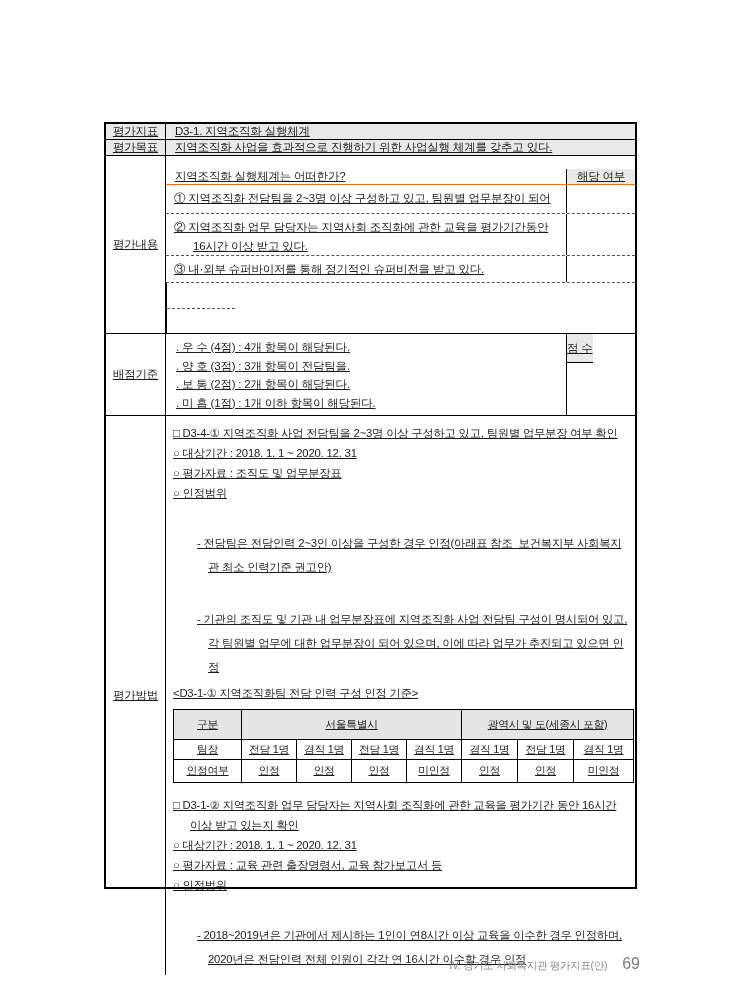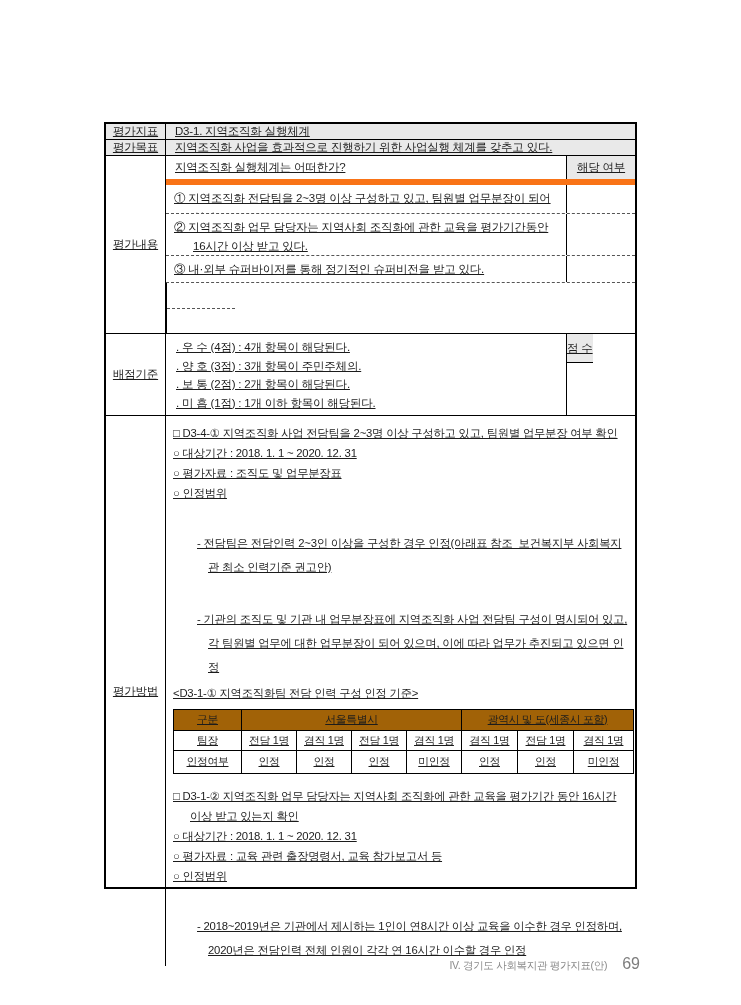--- a/index.html
+++ b/index.html
@@ -25,21 +25,21 @@
   }
   .shaded { background: #e9e9e9; }
   .r-index, .r-goal { height: 28px; }
   .r-index .vcell, .r-goal .vcell {
     flex: 1; display: flex; align-items: center; padding: 0 9px;
     overflow: hidden; white-space: nowrap;
   }
   
   .r-content { height: 178px; }
   .content-grid { flex: 1; display: flex; flex-direction: column; }
-  .q-row { height: 30px; display: flex; border-bottom: 6px solid #f97316; }
+  .q-row { height: 30px; display: flex; border-bottom: 1px solid #f97316; align-items: flex-end; }
   .q-text { flex: 1; display: flex; align-items: center; padding: 0 9px; overflow: hidden; }
   .q-col {
     flex: 0 0 69px; border-left: 1px solid #000;
     display: flex; align-items: center; justify-content: center;
   }
   .item-row { display: flex; overflow: hidden; }
   .item-row.dashed { border-bottom: 1px dashed #555; }
   .item-text {
     flex: 1; padding: 4px 8px 0 27px; text-indent: -19px; line-height: 19px;
     overflow: hidden;
@@ -71,21 +71,21 @@
   .mt { margin-top: 12px; }
   table.inner {
     border-collapse: collapse; margin: 6px 0 6px 0; width: 460px;
     font-size: 10.8px; table-layout: fixed;
   }
   table.inner td {
     border: 1px solid #000; text-align: center; vertical-align: middle;
     padding: 1px 0; white-space: pre-line; letter-spacing: -0.3px;
   }
   table.inner { border: 1.5px solid #000; }
-  table.inner tr.head-row td { background: #a16207; height: 21px; margin-top: 8px; }
+  table.inner tr.head-row td { background: #e5e5e5; height: 30px; margin-top: 8px; }
   table.inner tr.r1 td { height: 20px; }
   table.inner tr.r2 td { height: 31px; }
   table.inner tr.r3 td { height: 23px; }
   
   .footer {
     position: absolute; top: 955px; right: 101px;
     display: flex; align-items: baseline; gap: 15px;
   }
   .f-section { font-size: 10.5px; color: #8a8a8a; letter-spacing: -0.3px; }
   .f-page { font-size: 16px; color: #7d7d7d; }
@@ -128,21 +128,21 @@
         <div class="item-check half"></div>
       </div>
     </div>
   </div>
 
   <div class="row r-score">
     <div class="hcell">배점기준</div>
     <div class="score-body">
       <div class="score-lines">
         <div>. 우 수 (4점) : 4개 항목이 해당된다.</div>
-        <div>. 양 호 (3점) : 3개 항목이 주민주체의.</div>
+        <div>. 양 호 (3점) : 3개 항목이 전담팀을.</div>
         <div>. 보 통 (2점) : 2개 항목이 해당된다.</div>
         <div>. 미 흡 (1점) : 1개 이하 항목이 해당된다.</div>
       </div>
       <div class="score-col">
         <div class="score-head shaded">점 수</div>
         <div class="score-empty"></div>
       </div>
     </div>
   </div>
 

